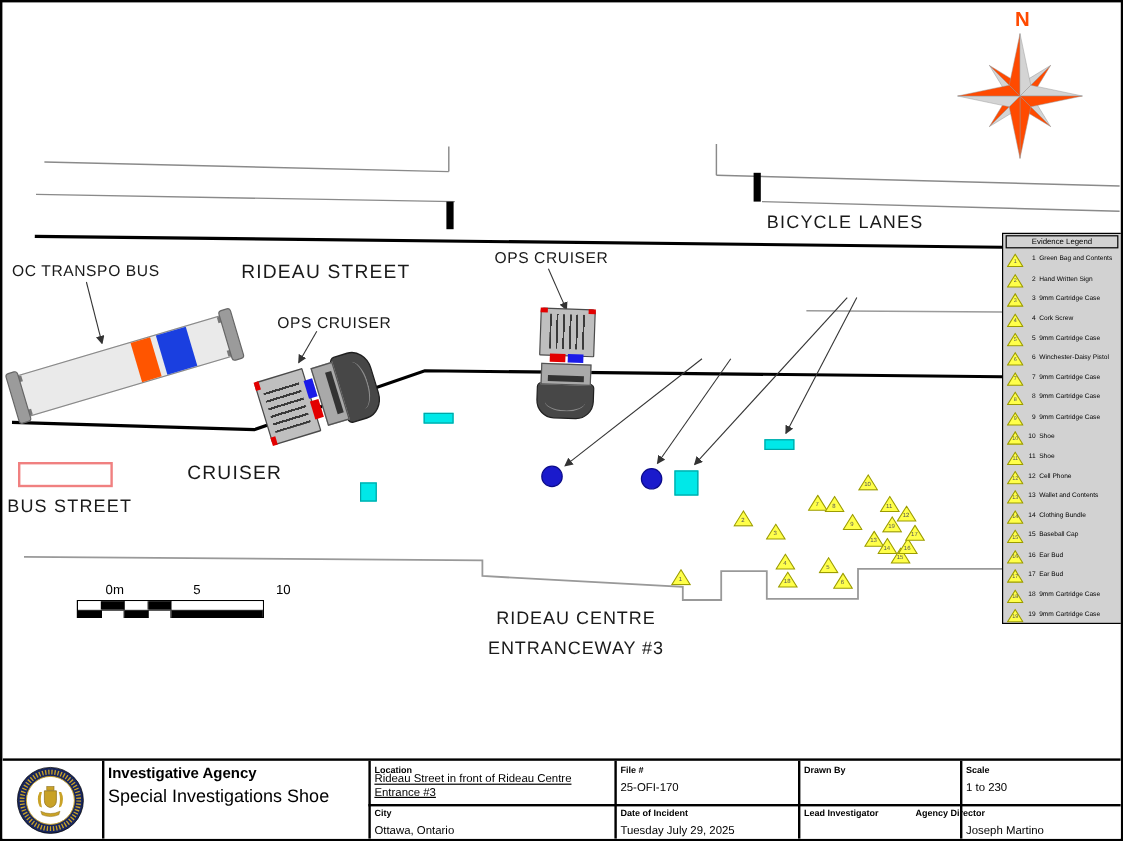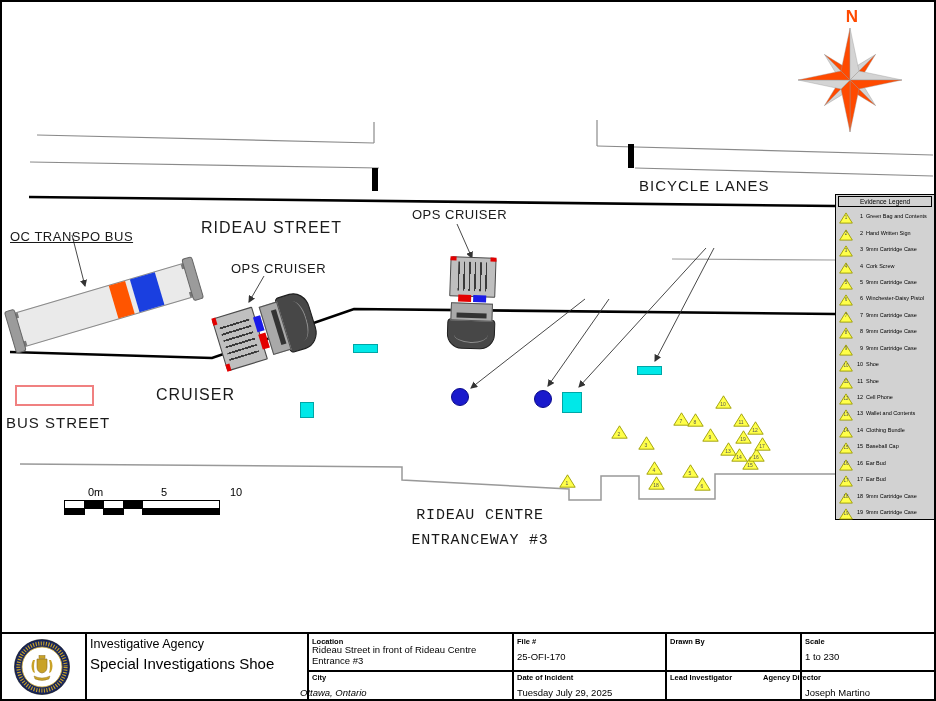--- a/index.html
+++ b/index.html
@@ -5,21 +5,21 @@
   html,body{margin:0;padding:0;background:#fff;}
   #page{position:relative;width:936px;height:701px;background:#fff;border:2px solid #000;
         box-sizing:border-box;overflow:hidden;font-family:"Liberation Sans",sans-serif;}
   
   #scene{position:absolute;inset:0;}
   #linework{position:absolute;left:0;top:0;z-index:1;}
   .scene-label{position:absolute;color:#1a1a1a;white-space:nowrap;z-index:2;letter-spacing:.5px;}
   .lb-lg{font-size:16px;}
   .lb-md{font-size:15px;}
   .lb-sm{font-size:13px;}
-  .center{text-align:center;font-family:Liberation Mono, monospace;}
+  .center{text-align:center;}
   
   .obj{position:absolute;z-index:3;box-sizing:border-box;}
   .support-col{width:18px;height:18px;border-radius:50%;border:1px solid #0b0b8a;}
   .cyan{border:1px solid #00a6a6;}
   .shelter{border:2px solid #f08080;background:transparent;}
   .ev-marker{position:absolute;width:17px;height:14px;z-index:4;}
   .ev-num{position:absolute;left:0;right:0;top:6.5px;text-align:center;font-size:5px;color:#555;line-height:1;}
   
   .vehicle{position:absolute;z-index:3;}
   #bus{width:192px;height:40px;transform:rotate(-16.5deg);}
@@ -62,21 +62,21 @@
   .lg-tri{position:relative;width:14px;height:12px;flex:0 0 14px;}
   .lg-tri-num{position:absolute;left:0;right:0;top:5.5px;text-align:center;font-size:4.5px;color:#555;line-height:1;}
   .lg-num{font-size:5.5px;width:8px;text-align:right;margin:0 3px 0 2px;flex:0 0 8px;}
   .lg-label{font-size:5.5px;white-space:nowrap;}
   
   #titleblock{position:absolute;left:0;right:0;top:630px;bottom:0;background:#fff;border-top:2px solid #000;z-index:6;}
   .vline{position:absolute;top:0;bottom:0;width:1.5px;background:#000;}
   .hline{position:absolute;height:1.5px;background:#000;}
   .tb-label{position:absolute;font-size:7.5px;font-weight:bold;color:#000;}
   .tb-value{position:absolute;font-size:9.5px;color:#000;}
-  #agency-name{position:absolute;left:88px;top:3px;font-size:12.5px;font-weight:normal;}
+  #agency-name{position:absolute;left:88px;top:3px;font-size:12.5px;font-weight:bold;}
   #unit-name{position:absolute;left:88px;top:21px;font-size:15px;}
   #logo{position:absolute;left:11px;top:4px;}
 </style>
 </head>
 <body>
 
 <div id="page">
   <div id="scene">
 
     <svg id="linework" width="936" height="701" viewBox="0 0 936 701">
@@ -147,21 +147,21 @@
               <polygon points="0,0 9,-9 0,-52" fill="#ff4a00"></polygon>
           </g>
           <g transform="rotate(270)">
             <polygon points="0,0 -9,-9 0,-52" fill="#d4d4d4"></polygon>
               <polygon points="0,0 9,-9 0,-52" fill="#ff4a00"></polygon>
           </g>
         </g>
       </svg>
     </div>
 
-    <div class="scene-label lb-sm" style="left:8px;top:227px;text-decoration:underline;">OC TRANSPO BUS</div>
+    <div class="scene-label lb-sm" style="left:8px;top:216px;">OC TRANSPO BUS</div>
     <div class="scene-label lb-lg" style="left:199px;top:217px;letter-spacing:1px;">RIDEAU STREET</div>
     <div class="scene-label lb-sm" style="left:229px;top:259px;">OPS CRUISER</div>
     <div class="scene-label lb-sm" style="left:410px;top:205px;">OPS CRUISER</div>
     <div class="scene-label lb-md" style="left:637px;top:175px;letter-spacing:1px;">BICYCLE LANES</div>
     <div class="scene-label lb-lg" style="left:154px;top:384px;letter-spacing:1px;">CRUISER</div>
     <div class="scene-label lb-md" style="left:4px;top:412px;letter-spacing:1px;">BUS STREET</div>
     <div class="scene-label lb-md center" style="left:398px;top:505px;width:160px;letter-spacing:.8px;">RIDEAU CENTRE</div>
     <div class="scene-label lb-md center" style="left:398px;top:530px;width:160px;letter-spacing:.8px;">ENTRANCEWAY #3</div>
 
     <div id="bus" class="vehicle" style="left:6px;top:283px;">
@@ -458,23 +458,23 @@
       <rect x="26" y="17.5" width="6" height="3" fill="#c9a227" stroke="#8a6d1d" stroke-width="0.5"></rect>
       <path d="M20,22 q-3,6 0,12 l2,1 q-2,-7 0,-13 z" fill="#c9a227"></path>
       <path d="M38,22 q3,6 0,12 l-2,1 q2,-7 0,-13 z" fill="#c9a227"></path>
       <path d="M21,38 q8,4 16,0 l-1,3 q-7,3 -14,0 z" fill="#c9a227" stroke="#8a6d1d" stroke-width="0.4"></path>
     </svg>
 
     <div id="agency-name">Investigative Agency</div>
     <div id="unit-name">Special Investigations Shoe</div>
 
     <div class="tb-label" style="left:310px;top:3px;">Location</div>
-    <div class="tb-value" style="left:310px;top:11px;width:194px;line-height:10.5px;">Rideau Street in front of Rideau Centre Entrance #3</div>
+    <div class="tb-value" style="left:310px;top:11px;width:194px;line-height:10.5px;text-decoration:underline;">Rideau Street in front of Rideau Centre Entrance #3</div>
     <div class="tb-label" style="left:310px;top:39px;">City</div>
-    <div class="tb-value" style="left:298px;top:53px;font-style:italic;">Ottawa, Ontario</div>
+    <div class="tb-value" style="left:310px;top:53px;">Ottawa, Ontario</div>
 
     <div class="tb-label" style="left:515px;top:3px;">File #</div>
     <div class="tb-value" style="left:515px;top:17px;">25-OFI-170</div>
     <div class="tb-label" style="left:515px;top:39px;">Date of Incident</div>
     <div class="tb-value" style="left:515px;top:53px;">Tuesday July 29, 2025</div>
 
     <div class="tb-label" style="left:668px;top:3px;">Drawn By</div>
     <div class="tb-value" style="left:668px;top:17px;"></div>
     <div class="tb-label" style="left:668px;top:39px;">Lead Investigator</div>
     <div class="tb-value" style="left:668px;top:53px;"></div>

